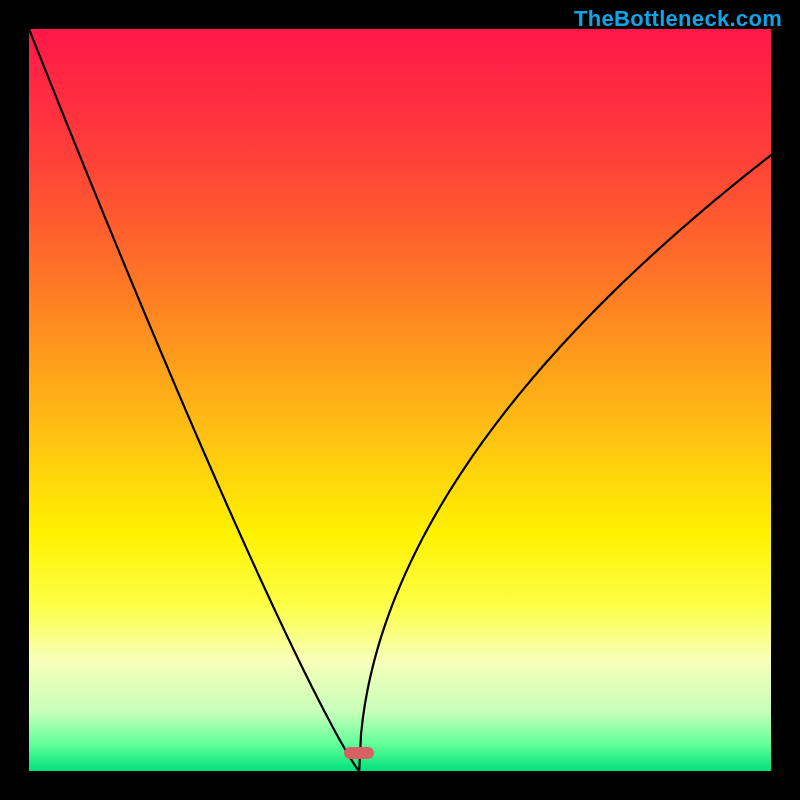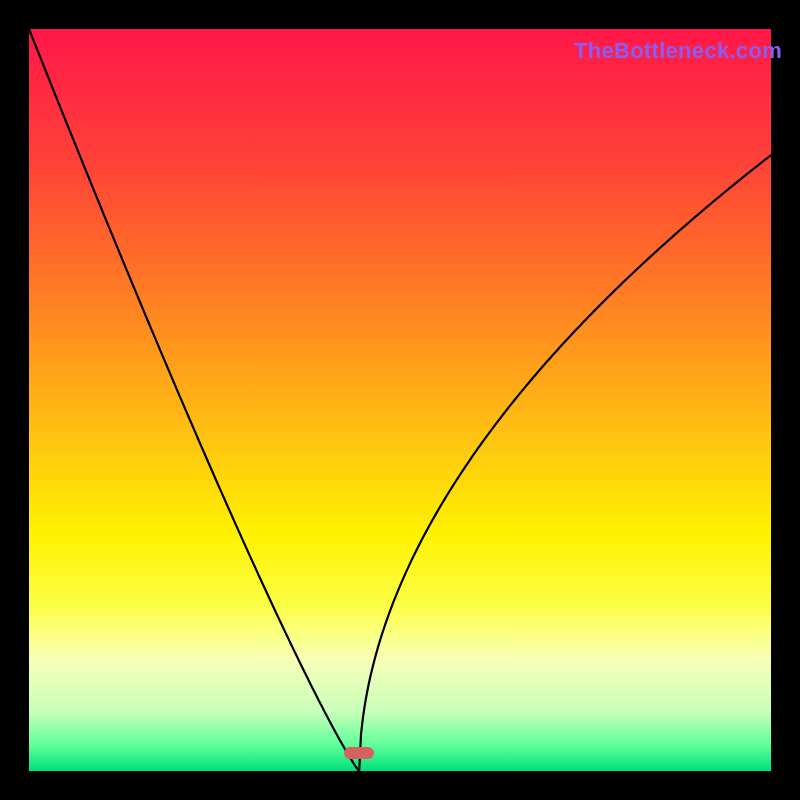--- a/index.html
+++ b/index.html
@@ -18,24 +18,23 @@
     height: 800px;
     background: #000;
   }
   .watermark {
     position: absolute;
     top: 6px;
     right: 18px;
     font-family: Arial, Helvetica, sans-serif;
     font-size: 22px;
     font-weight: 600;
-    color: #8b5cf6;
+    color: #0ea5e9;
     letter-spacing: 0.3px;
     z-index: 100;
-    margin-top: 32px;
   }
   .plot-area {
     position: absolute;
   }
   .curve {
     position: absolute;
     left: 0;
     top: 0;
     z-index: 30;
   }

